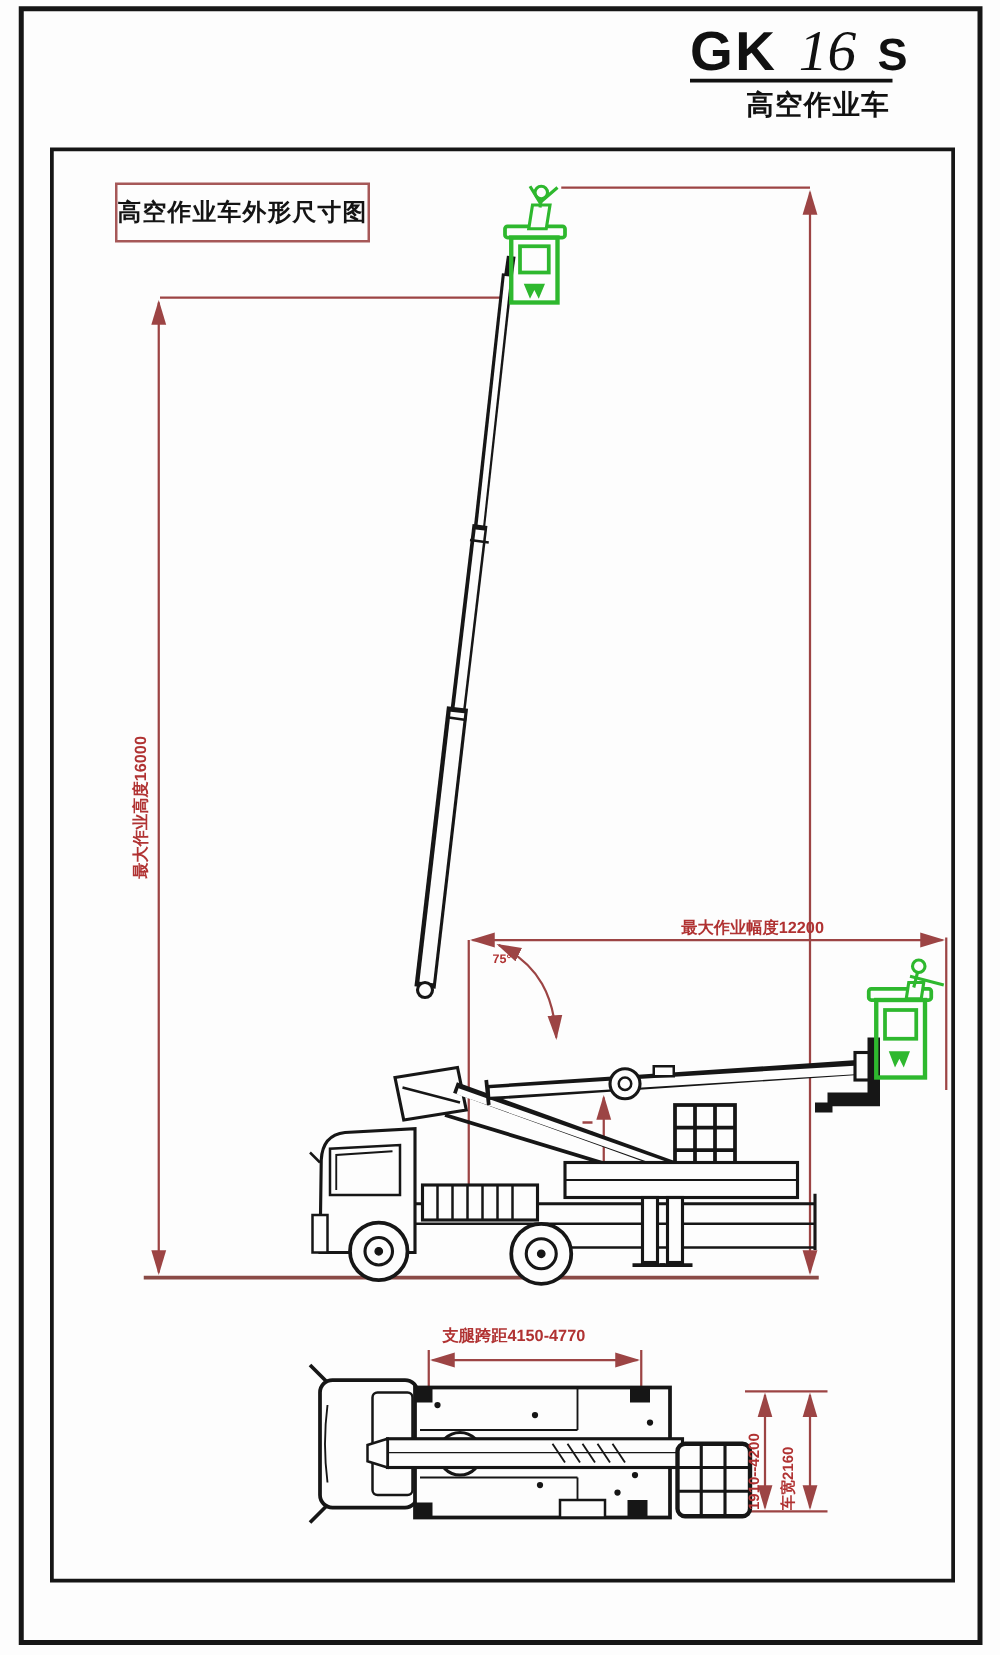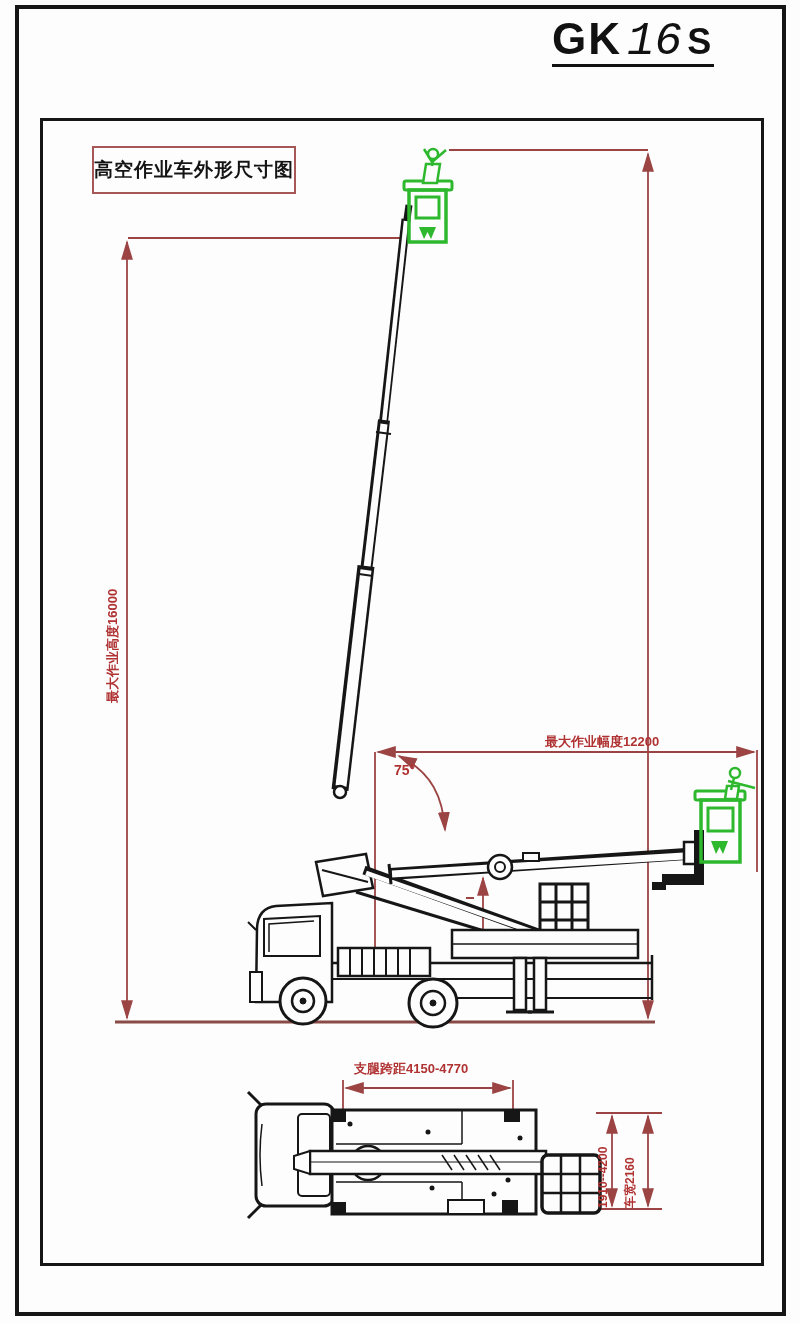--- a/index.html
+++ b/index.html
@@ -5,21 +5,21 @@
   html,body{margin:0;padding:0;background:#ffffff;}
   #canvas{position:relative;width:800px;height:1324px;background:#fdfdfd;overflow:hidden;
           font-family:"Liberation Sans",sans-serif;}
   #outer-border{position:absolute;left:15px;top:5px;width:763px;height:1303px;
                 border:4px solid #161616;}
   #inner-frame{position:absolute;left:40px;top:118px;width:718px;height:1142px;
                border:3px solid #161616;}
   #title-block{position:absolute;left:552px;top:14px;width:170px;}
   #model-line{display:flex;align-items:baseline;color:#111;}
   .model-prefix{font-size:44px;font-weight:bold;letter-spacing:2px;}
-  .model-number{font-size:46px;font-style:italic;font-family:Liberation Mono, monospace;margin:0 5px;}
+  .model-number{font-size:46px;font-style:italic;font-family:Liberation Serif, serif;margin:0 17px;}
   .model-suffix{font-size:36px;font-weight:bold;}
   #title-underline{width:162px;border-top:3px solid #111;margin-top:-4px;}
   #model-subtitle{width:160px;text-align:right;font-size:22px;font-weight:bold;
                   letter-spacing:1px;color:#111;margin-top:3px;}
   #caption-box{position:absolute;left:92px;top:146px;width:200px;height:44px;
                border:2.5px solid #a65858;background:#fdfdfd;display:flex;
                align-items:center;justify-content:center;}
   #caption-box span{font-size:19px;font-weight:bold;color:#141414;letter-spacing:1px;white-space:nowrap;}
   .dim-text{position:absolute;color:#b03232;font-weight:bold;white-space:nowrap;}
   .vtext{transform-origin:0 0;transform:rotate(-90deg);}
@@ -31,20 +31,21 @@
 <div id="canvas">
   <div id="outer-border"></div>
 
   <div id="title-block">
     <div id="model-line">
       <span class="model-prefix">GK</span>
       <span class="model-number">16</span>
       <span class="model-suffix">S</span>
     </div>
     <div id="title-underline"></div>
+    <div id="model-subtitle">高空作业车</div>
   </div>
 
   <div id="inner-frame"></div>
 
   <div id="caption-box">
     <span>高空作业车外形尺寸图</span>
   </div>
 
   <svg width="800" height="1324" viewBox="0 0 800 1324">
     <defs>
@@ -239,17 +240,17 @@
         <line x1="561" y1="1155" x2="561" y2="1213"></line>
         <line x1="580" y1="1155" x2="580" y2="1213"></line>
         <line x1="542" y1="1174" x2="600" y2="1174"></line>
         <line x1="542" y1="1193" x2="600" y2="1193"></line>
       </g>
     </g>
   </svg>
 
   <div class="dim-text vtext" style="left:104px;top:703px;font-size:13px;">最大作业高度16000</div>
   <div class="dim-text" style="left:497px;top:733px;font-size:13px;margin-left:48px;">最大作业幅度12200</div>
-  <div class="dim-text" style="left:394px;top:762px;font-size:14px;">75°</div>
+  <div class="dim-text" style="left:394px;top:762px;font-size:10px;">75°</div>
   <div class="dim-text" style="left:354px;top:1060px;font-size:13px;">支腿跨距4150-4770</div>
   <div class="dim-text vtext" style="left:596px;top:1208px;font-size:12px;">1910--4200</div>
   <div class="dim-text vtext" style="left:622px;top:1208px;font-size:12px;">车宽2160</div>
 </div>
 
 </body></html>

